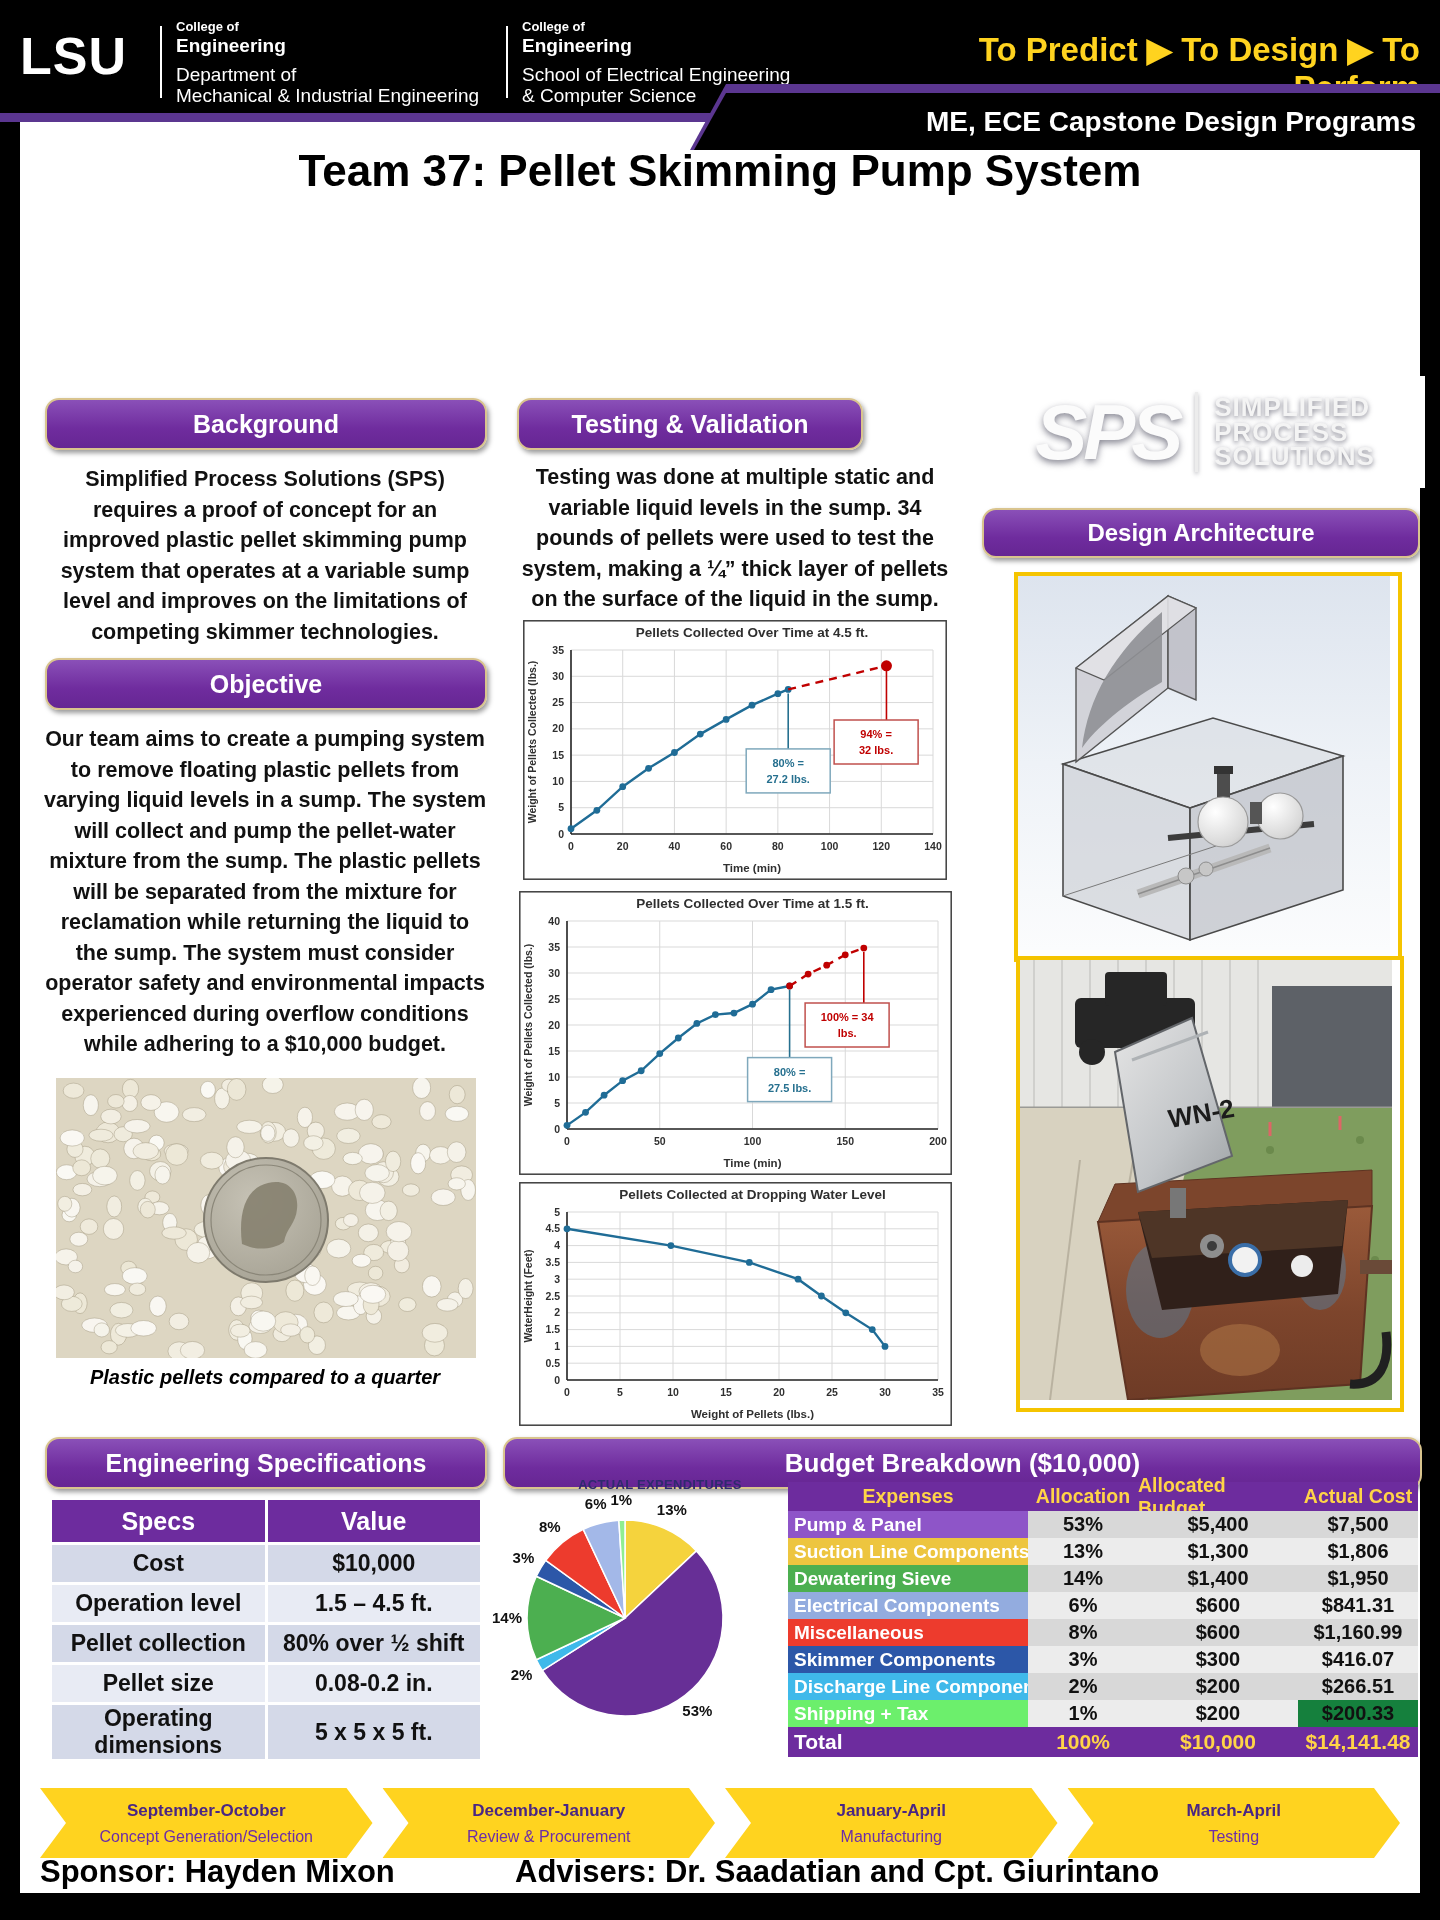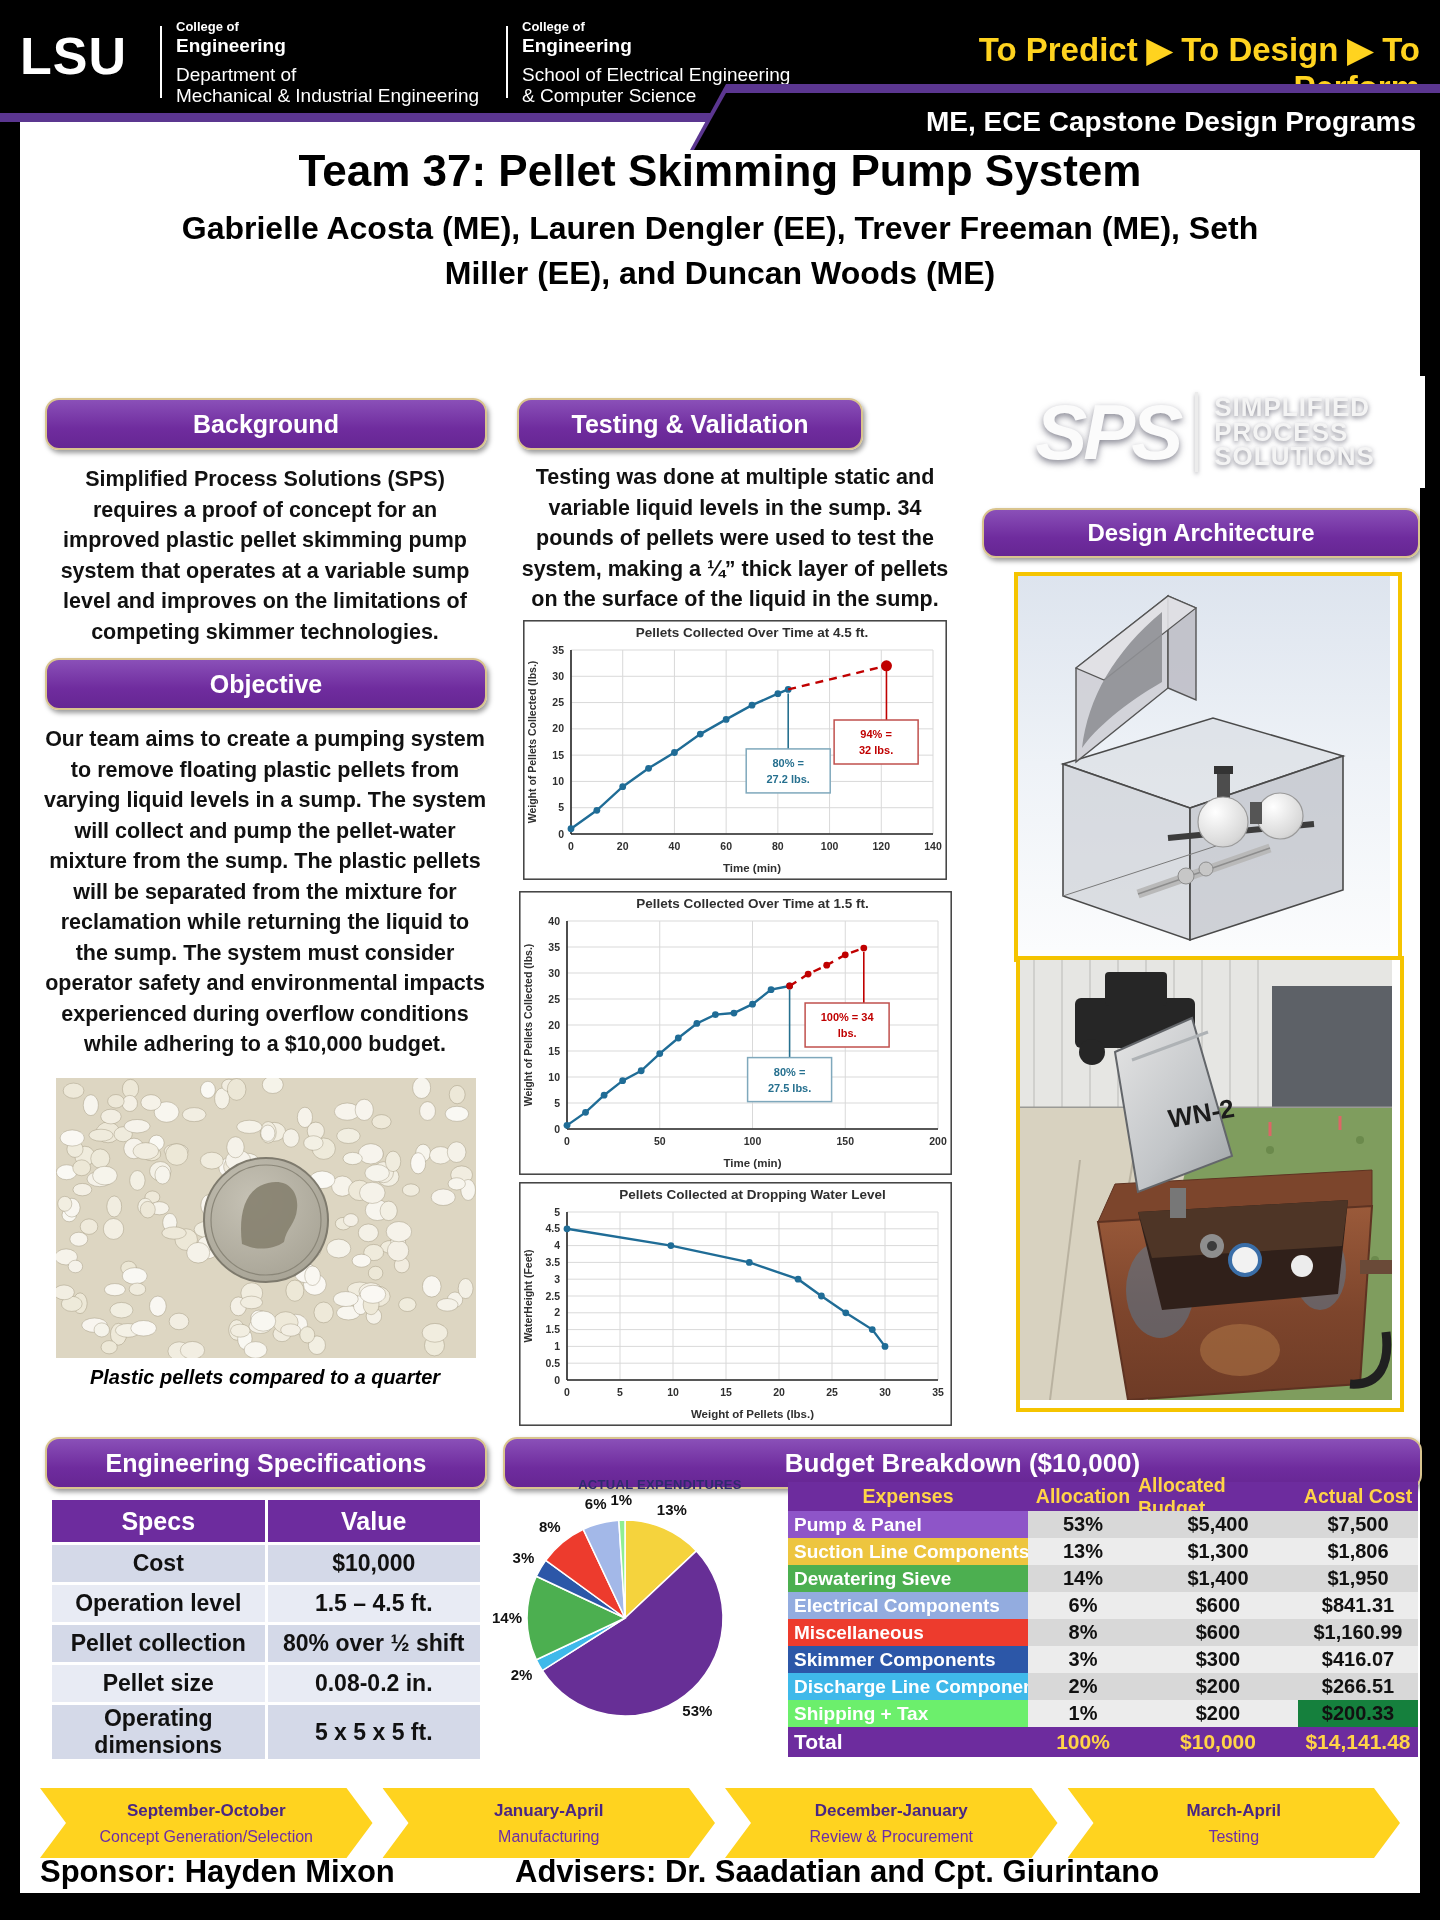--- a/index.html
+++ b/index.html
@@ -104,21 +104,20 @@
     <div class="rg">&amp; Computer Science</div>
   </div>
   <div class="motto">To Predict ▶ To Design ▶ To Perform</div>
   <div class="stripe"></div>
   <div class="program-box">
     <div class="purple"></div>
     <div class="black">ME, ECE Capstone Design Programs</div>
   </div>
 
   <div class="title">Team 37: Pellet Skimming Pump System</div>
-  <div class="authors">Gabrielle Acosta (ME), Lauren Dengler (EE), Trever Freeman (ME), Seth Miller (EE), and Duncan Woods (ME)</div>
 
   <div class="sec-head" style="left:45px;top:398px;width:438px;height:48px;font-size:25px">Background</div>
   <div class="sec-head" style="left:517px;top:398px;width:342px;height:48px;font-size:25px">Testing &amp; Validation</div>
   <div class="sec-head" style="left:45px;top:658px;width:438px;height:48px;font-size:25px">Objective</div>
   <div class="sec-head" style="left:982px;top:508px;width:434px;height:46px;font-size:24px">Design Architecture</div>
   <div class="sec-head" style="left:45px;top:1437px;width:438px;height:48px;font-size:25px">Engineering Specifications</div>
   <div class="sec-head" style="left:503px;top:1437px;width:915px;height:48px;font-size:26px">Budget Breakdown ($10,000)</div>
 
   <div class="para" style="left:45px;top:464px;width:440px">Simplified Process Solutions (SPS) requires a proof of concept for an improved plastic pellet skimming pump system that operates at a variable sump level and improves on the limitations of competing skimmer technologies.</div>
   <div class="para" style="left:42px;top:724px;width:446px">Our team aims to create a pumping system to remove floating plastic pellets from varying liquid levels in a sump. The system will collect and pump the pellet-water mixture from the sump. The plastic pellets will be separated from the mixture for reclamation while returning the liquid to the sump. The system must consider operator safety and environmental impacts experienced during overflow conditions while adhering to a $10,000 budget.</div>
@@ -694,26 +693,26 @@
       <div class="bt num">$10,000</div>
       <div class="bt num">$14,141.48</div>
     </div>
 
   <div class="timeline">
       <div class="chev">
         <div class="d">September-October</div>
         <div class="l">Concept Generation/Selection</div>
       </div>
       <div class="chev">
+        <div class="d">December-January</div>
+        <div class="l">Review &amp; Procurement</div>
+      </div>
+      <div class="chev">
         <div class="d">January-April</div>
         <div class="l">Manufacturing</div>
-      </div>
-      <div class="chev">
-        <div class="d">December-January</div>
-        <div class="l">Review &amp; Procurement</div>
       </div>
       <div class="chev">
         <div class="d">March-April</div>
         <div class="l">Testing</div>
       </div>
     </div>
 
   <div class="footer-text" style="left:40px;top:1854px">Sponsor: Hayden Mixon</div>
   <div class="footer-text" style="left:515px;top:1854px">Advisers: Dr. Saadatian and Cpt. Giurintano</div>
 </div>

